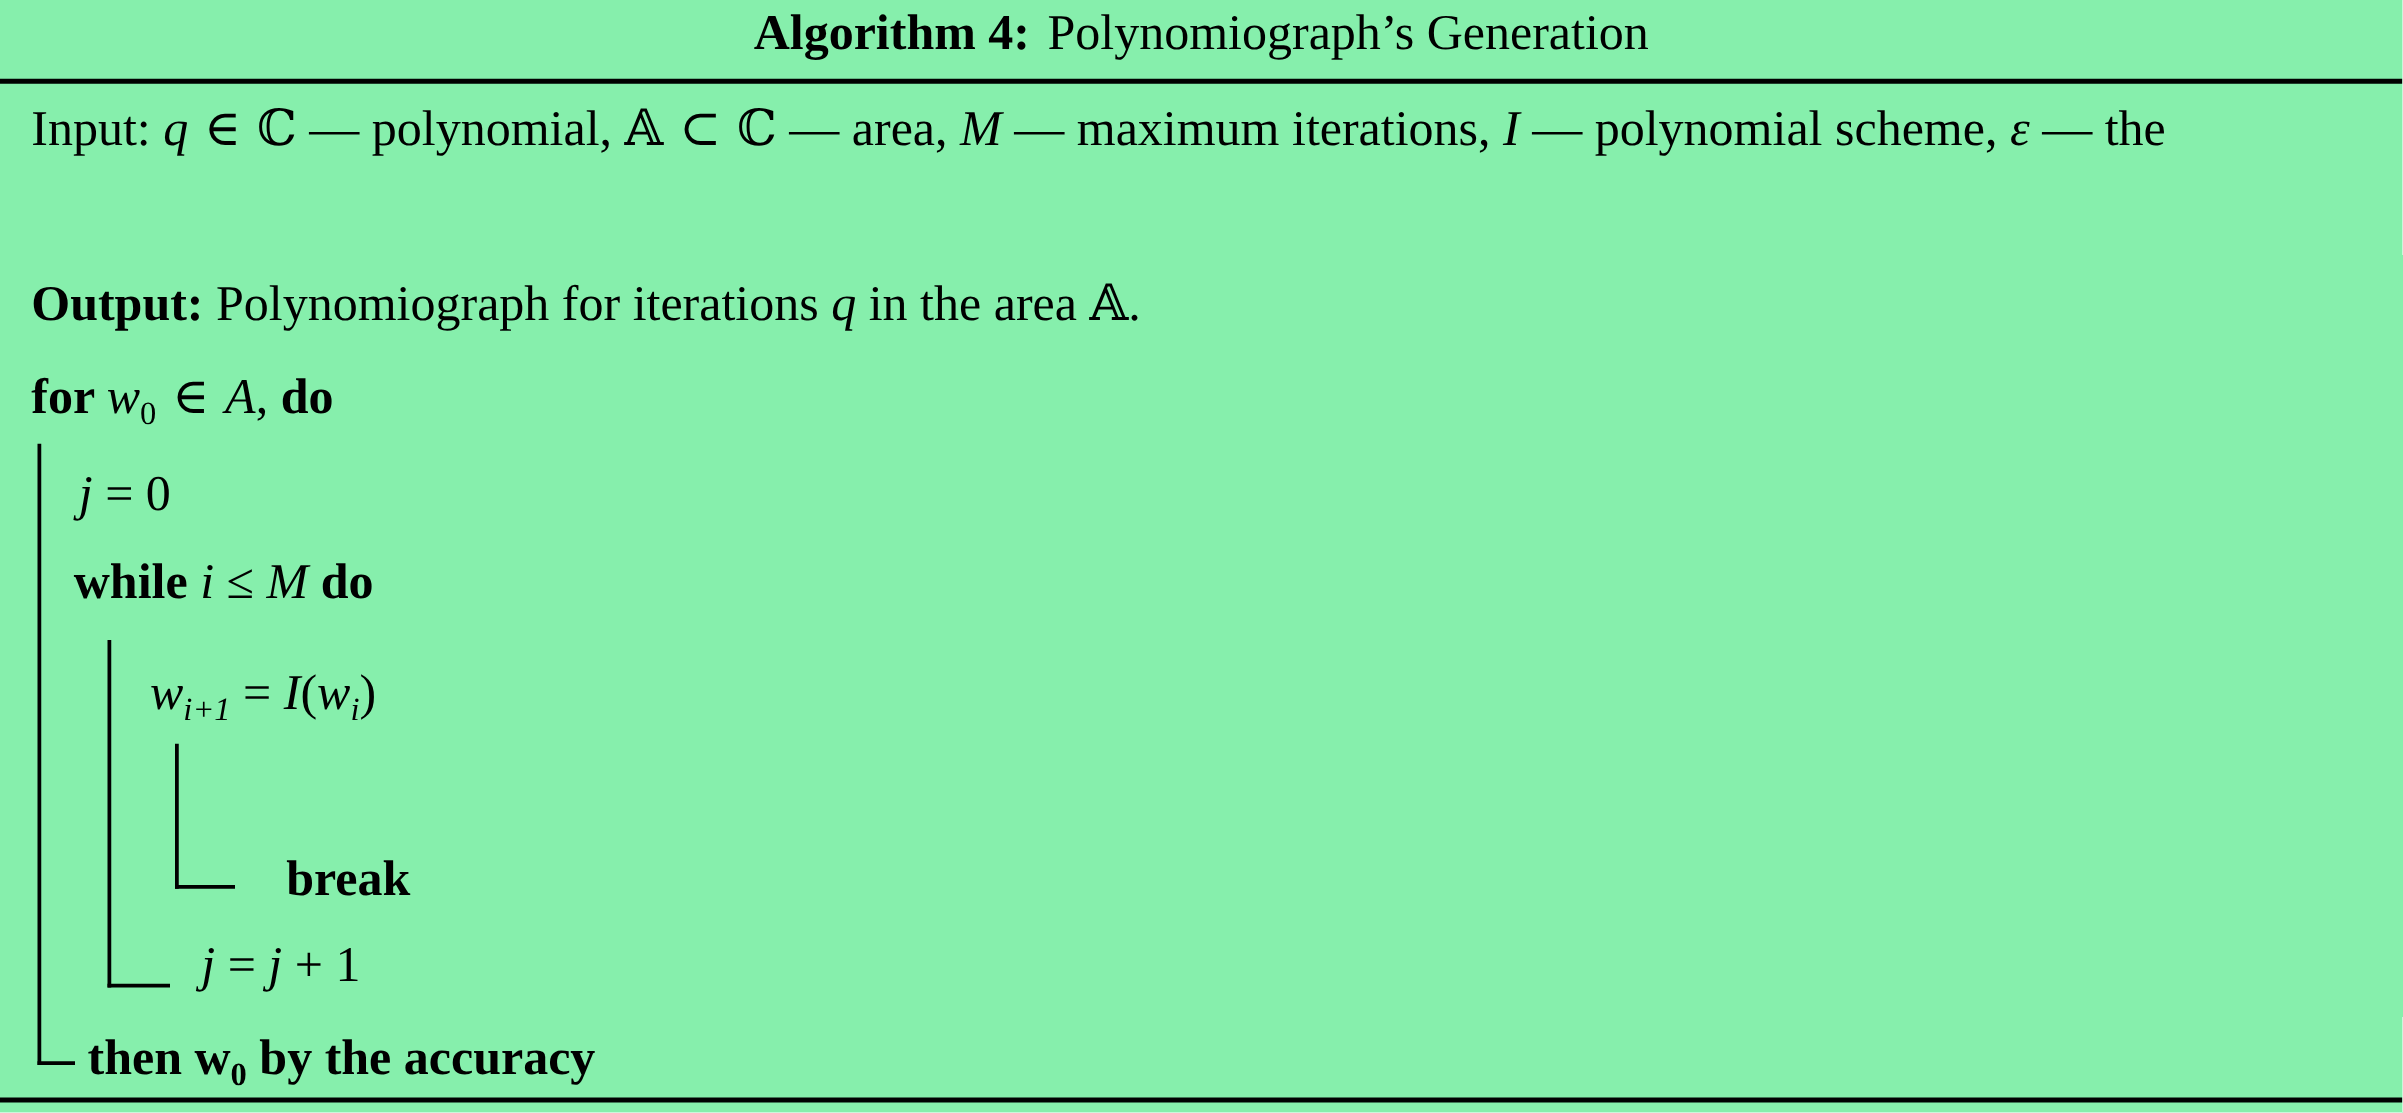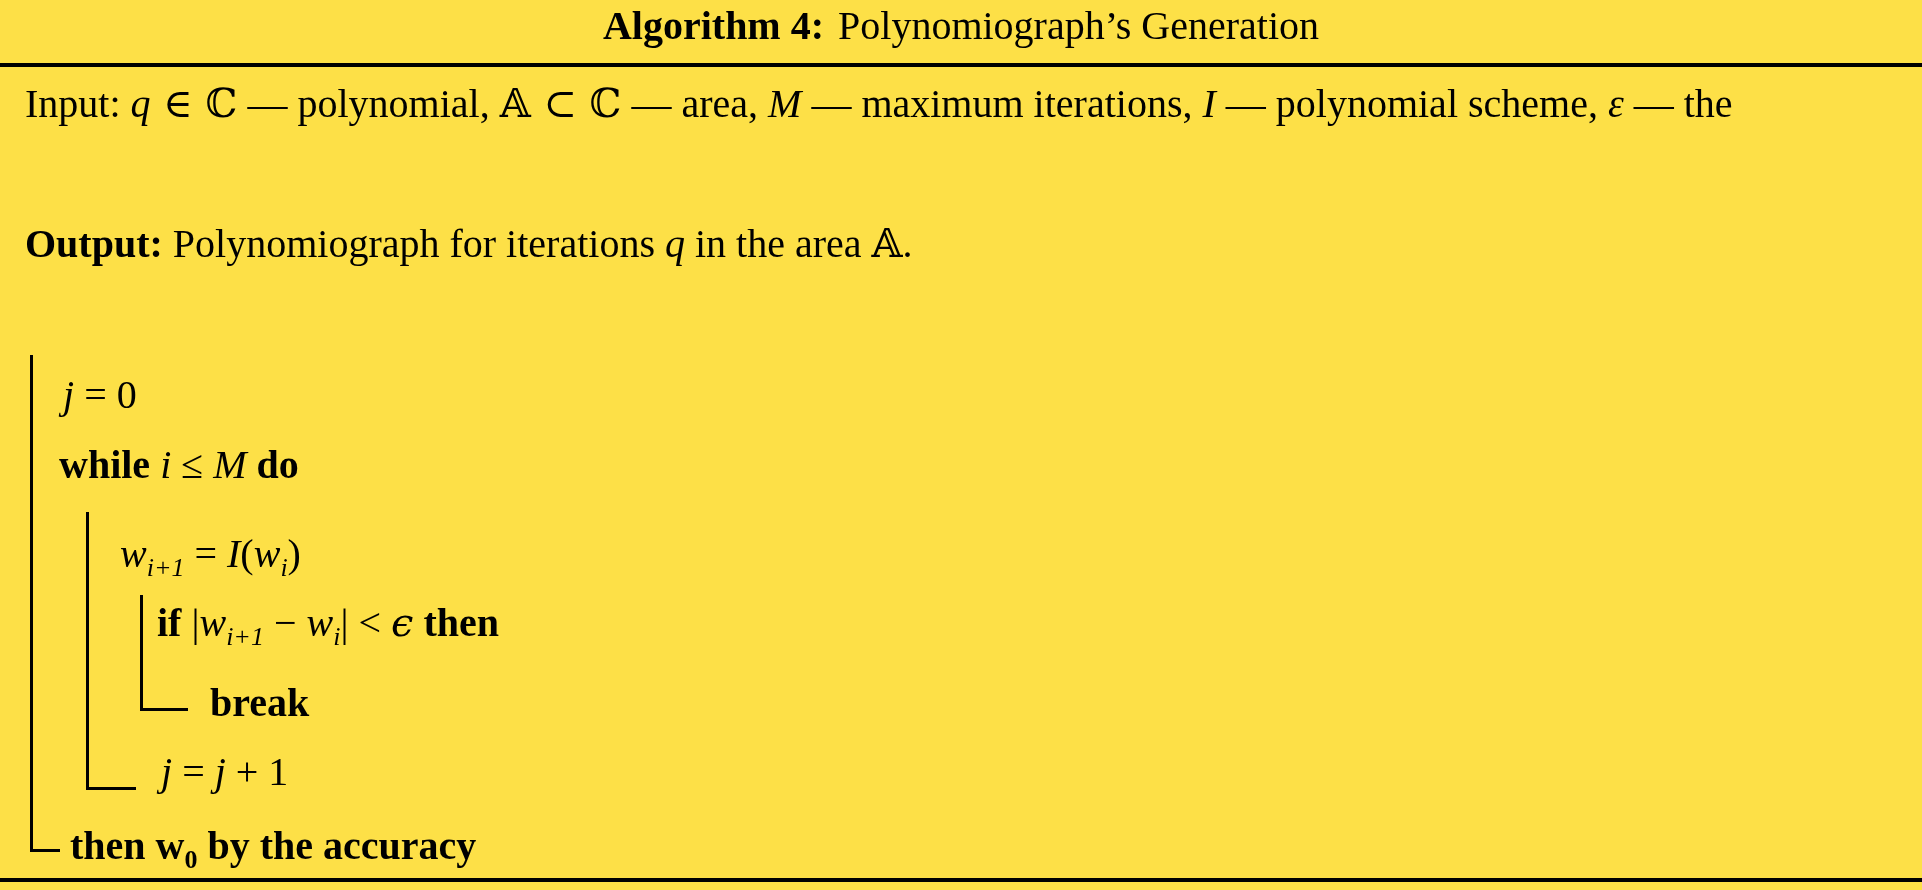--- a/index.html
+++ b/index.html
@@ -1,20 +1,20 @@
 <!DOCTYPE html>
 <html><head>
 <meta charset="utf-8">
 <style>
   html, body { margin: 0; padding: 0; background: #ffffff; }
   .page {
     position: relative;
     width: 1922px;
     height: 890px;
-    background: #fde047;
+    background: #86efac;
     color: #000000;
     font-family: "Liberation Serif", "DejaVu Serif", serif;
     overflow: hidden;
   }
   .title {
     position: absolute;
     top: 2px; left: 0;
     width: 100%;
     text-align: center;
     font-size: 40px;
@@ -59,38 +59,38 @@
 
   <div class="line" style="left:25px; top:79px">
     <span>Input: </span><span class="v">q</span><span class="ds"> ∈ ℂ</span><span> — polynomial, </span><span class="ds">𝔸 ⊂ ℂ</span><span> — area, </span><span class="v">M</span><span> — maximum iterations, </span><span class="v">I</span><span> — polynomial scheme, </span><span class="v">ε</span><span> — the</span>
   </div>
 
 
   <div class="line" style="left:25px; top:219px">
     <span class="b">Output:</span><span> Polynomiograph for iterations </span><span class="v">q</span><span> in the area </span><span class="ds">𝔸</span><span>.</span>
   </div>
 
+  <div class="line" style="left:25px; top:293px">
+    <span class="b">for </span><span class="v">w</span><sub>0</sub><span class="ds"> ∈ </span><span class="v">A</span><span>, </span><span class="b">do</span>
+  </div>
 
   <div class="line" style="left:63px; top:371px">
     <span class="v">j</span><span> = 0</span>
   </div>
 
   <div class="line" style="left:59px; top:441px">
     <span class="b">while </span><span class="v">i</span><span> ≤ </span><span class="v">M </span><span class="b">do</span>
   </div>
 
   <div class="line" style="left:120px; top:530px">
     <span class="v">w</span><sub class="v">i+1</sub><span> = </span><span class="v">I</span><span>(</span><span class="v">w</span><sub class="v">i</sub><span>)</span>
   </div>
 
-  <div class="line" style="left:157px; top:598px">
-    <span class="b">if </span><span>|</span><span class="v">w</span><sub class="v">i+1</sub><span> − </span><span class="v">w</span><sub class="v">i</sub><span>| &lt; </span><span class="eps">ϵ</span><span class="b"> then</span>
-  </div>
 
-  <div class="line" style="left:210px; top:679px">
+  <div class="line" style="left:229px; top:679px">
     <span class="b">break</span>
   </div>
 
   <div class="line" style="left:161px; top:748px">
     <span class="v">j</span><span> = </span><span class="v">j</span><span> + 1</span>
   </div>
 
   <div class="line" style="left:70px; top:822px">
     <span class="b">then </span><span class="b">w</span><sub class="b">0</sub><span class="b"> by the accuracy</span>
   </div>

